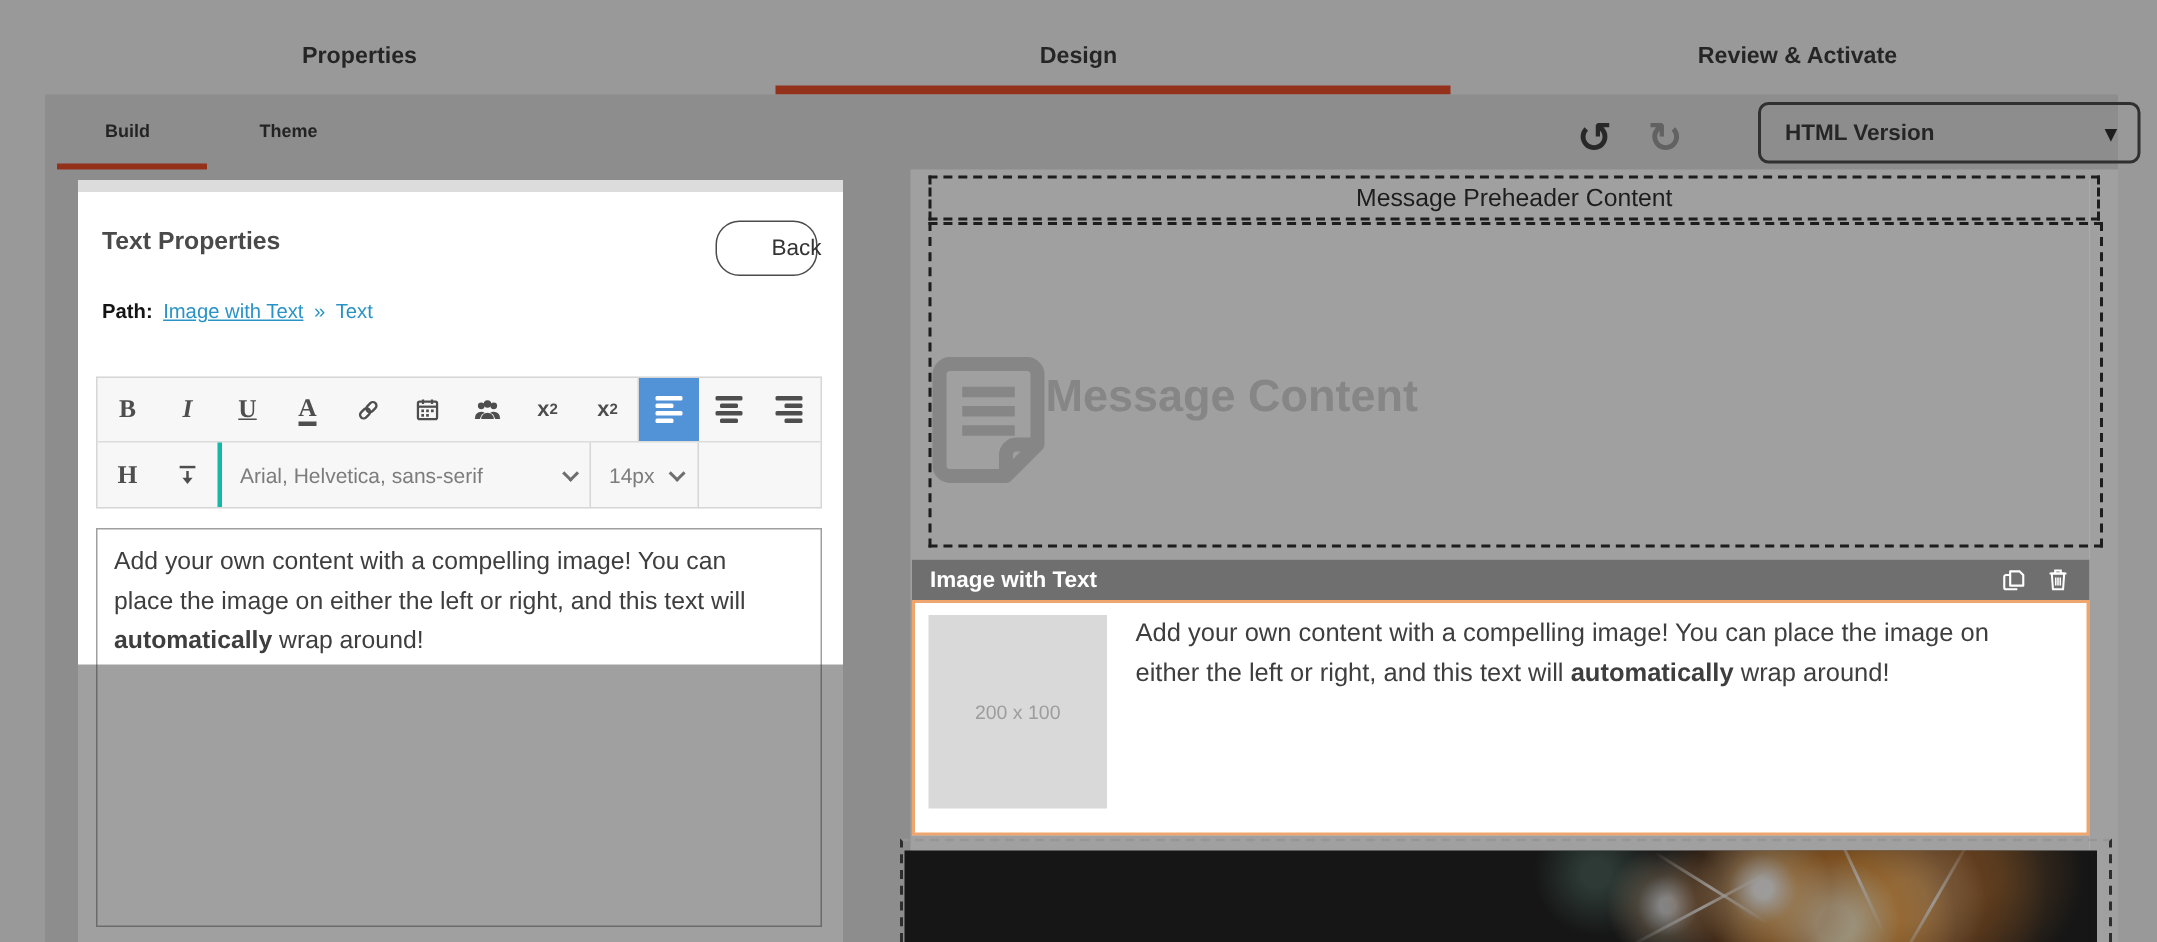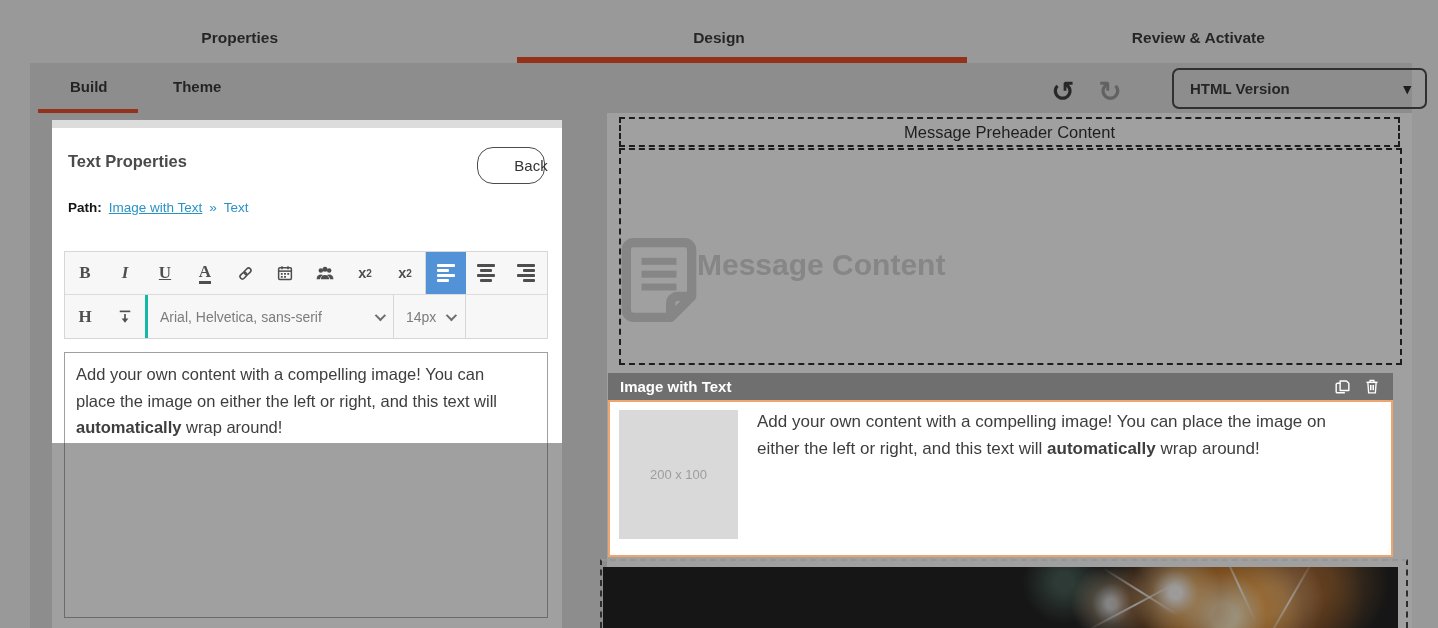--- a/index.html
+++ b/index.html
@@ -9,21 +9,21 @@
 
   
   #topnav { position:absolute; left:0; top:0; width:1438px; height:63px; display:flex; }
   .topnav-tab { flex:1; display:flex; align-items:center; justify-content:center; padding-top:13px;
                 font-size:15.5px; font-weight:bold; color:#1f1f1f; cursor:pointer; }
   #design-underline { position:absolute; left:517px; top:57px; width:450px; height:6px; background:#e8350e; }
 
   
   #editor { position:absolute; left:30px; top:63px; width:1382px; height:565px; background:#dcdcdc; }
   .editor-tab { position:absolute; top:63px; height:47px; display:flex; align-items:center;
-                font-size:15px; font-weight:bold; color:#1c1c1c; cursor:pointer; }
+                font-size:12px; font-weight:bold; color:#1c1c1c; cursor:pointer; }
   #tab-build { left:70px; }
   #tab-theme { left:173px; }
   #build-underline { position:absolute; left:38px; top:109px; width:100px; height:4px; background:#e8350e; }
   .histbtn { position:absolute; top:72px; width:38px; height:38px; display:flex; align-items:center; justify-content:center;
              font-family:"DejaVu Sans", sans-serif; font-size:28px; font-weight:bold; cursor:pointer; }
   #undo-btn { left:1044px; color:#262626; }
   #redo-btn { left:1091px; color:#8f8f8f; }
   #version-select { position:absolute; left:1172px; top:68px; width:255px; height:41px; border:2px solid #333;
                     border-radius:7px; display:flex; align-items:center; padding:0 14px 0 16px;
                     font-size:15px; font-weight:bold; color:#1f1f1f; cursor:pointer; }

